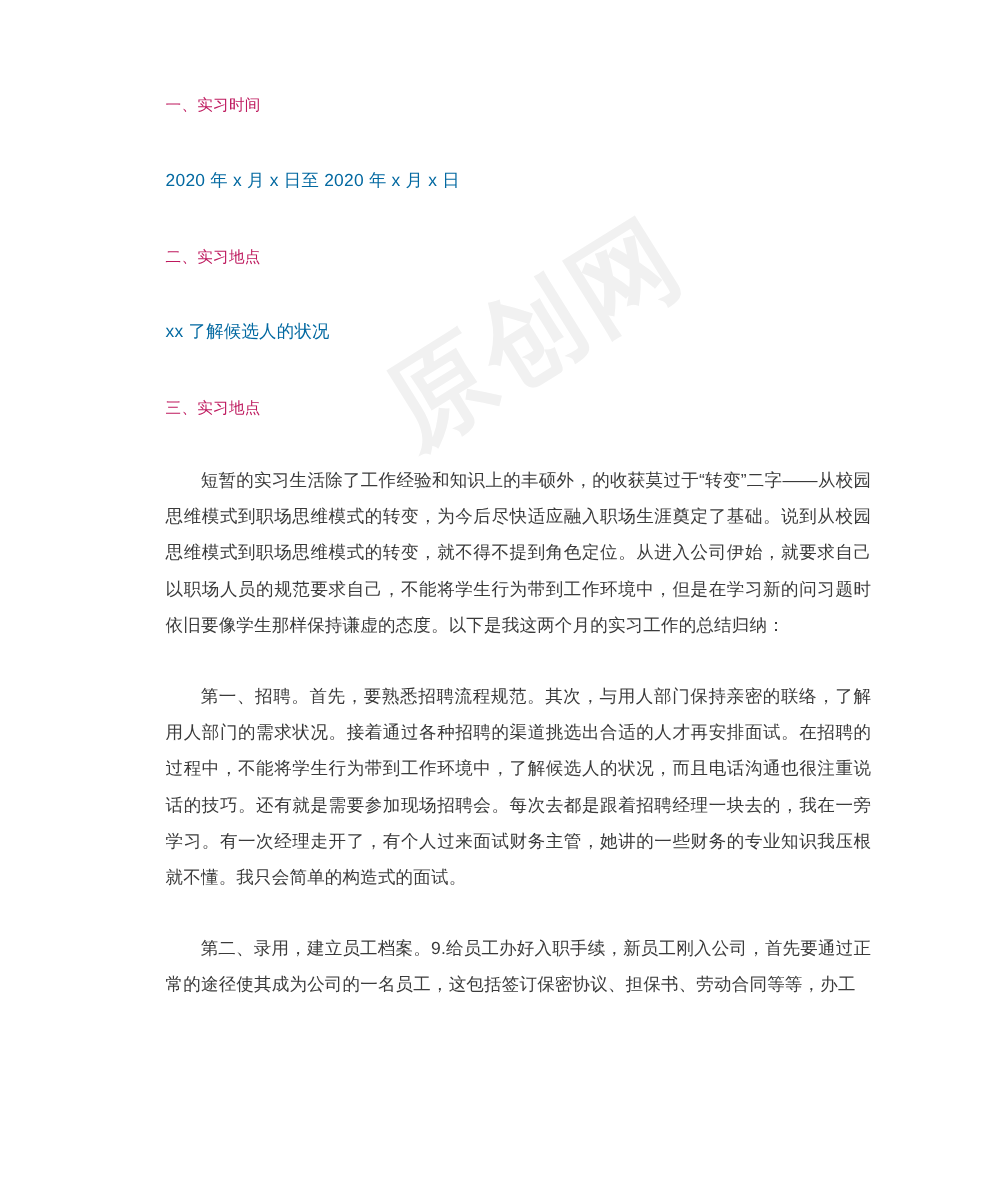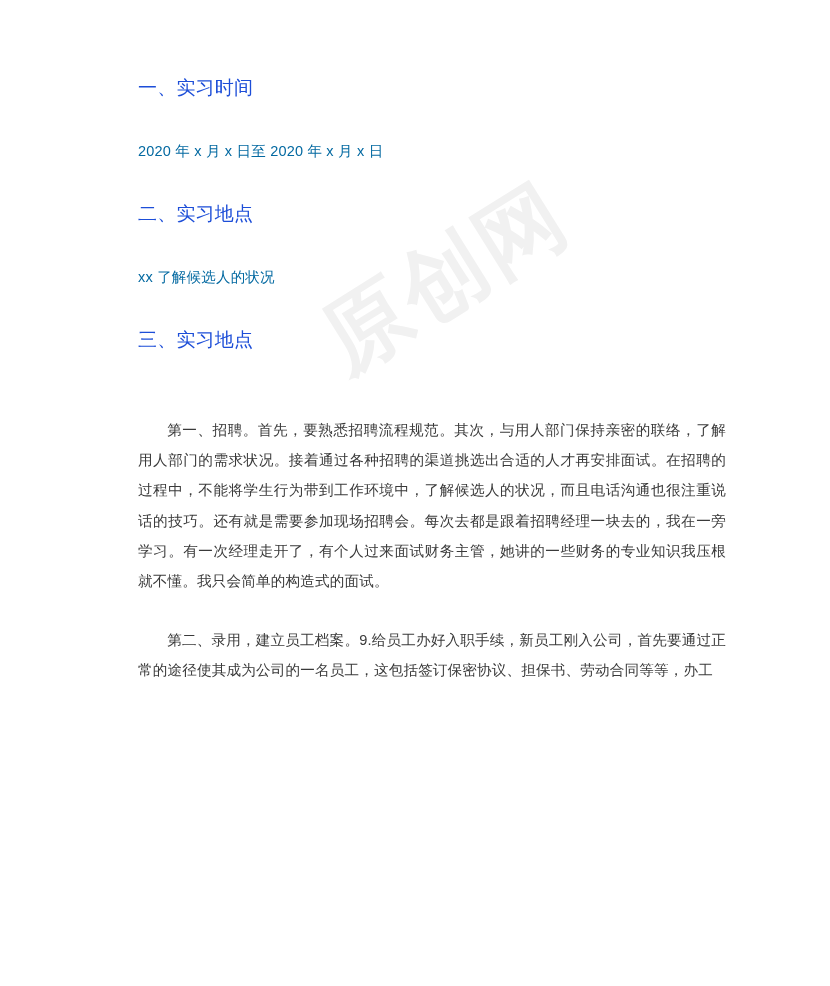--- a/index.html
+++ b/index.html
@@ -48,24 +48,24 @@
     height: 986px;
     box-sizing: border-box;
     padding: 78px 104px 0 138px;
   }
 
   .doc-body {
     width: 588px;
   }
 
   .section-heading {
-    font-size: 19px;
+    font-size: 13px;
     line-height: 20px;
     margin: 0;
-    color: #1d4ed8;
+    color: #be185d;
     font-weight: 400;
     letter-spacing: 0.2px;
   }
 
   .plain-line {
     font-size: 14.5px;
     line-height: 20px;
     margin: 0;
     color: #0369a1;
     font-weight: 400;
@@ -113,20 +113,21 @@
     <div class="gap-heading-to-line"></div>
 
     <p class="plain-line">xx 了解候选人的状况</p>
 
     <div class="gap-line-to-heading"></div>
 
     <p class="section-heading">三、实习地点</p>
 
     <div class="gap-heading-to-para"></div>
 
+    <p class="body-paragraph">短暂的实习生活除了工作经验和知识上的丰硕外，的收获莫过于“转变”二字——从校园思维模式到职场思维模式的转变，为今后尽快适应融入职场生涯奠定了基础。说到从校园思维模式到职场思维模式的转变，就不得不提到角色定位。从进入公司伊始，就要求自己以职场人员的规范要求自己，不能将学生行为带到工作环境中，但是在学习新的问习题时依旧要像学生那样保持谦虚的态度。以下是我这两个月的实习工作的总结归纳：</p>
 
     <div class="gap-para-to-para"></div>
 
     <p class="body-paragraph">第一、招聘。首先，要熟悉招聘流程规范。其次，与用人部门保持亲密的联络，了解用人部门的需求状况。接着通过各种招聘的渠道挑选出合适的人才再安排面试。在招聘的过程中，不能将学生行为带到工作环境中，了解候选人的状况，而且电话沟通也很注重说话的技巧。还有就是需要参加现场招聘会。每次去都是跟着招聘经理一块去的，我在一旁学习。有一次经理走开了，有个人过来面试财务主管，她讲的一些财务的专业知识我压根就不懂。我只会简单的构造式的面试。</p>
 
     <div class="gap-para-to-para"></div>
 
     <p class="body-paragraph">第二、录用，建立员工档案。9.给员工办好入职手续，新员工刚入公司，首先要通过正常的途径使其成为公司的一名员工，这包括签订保密协议、担保书、劳动合同等等，办工</p>
 
   </div>

